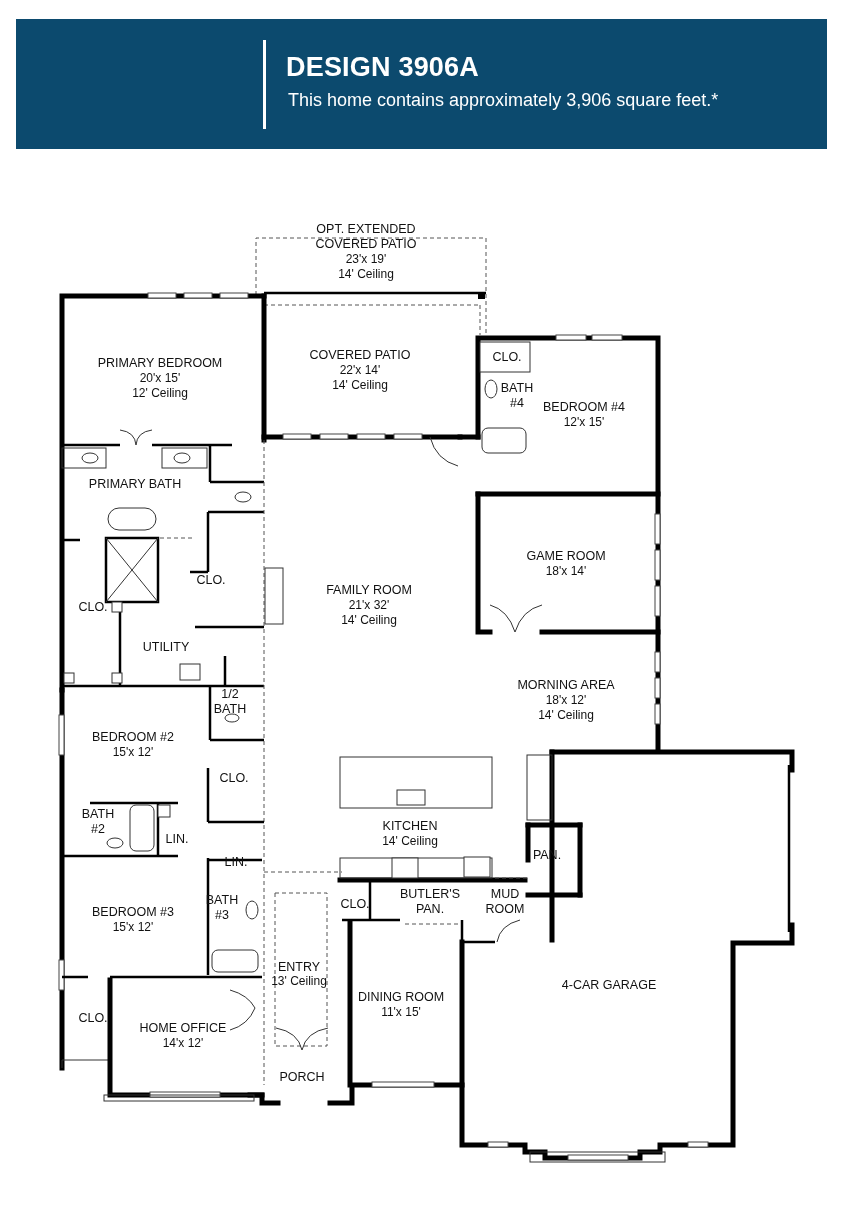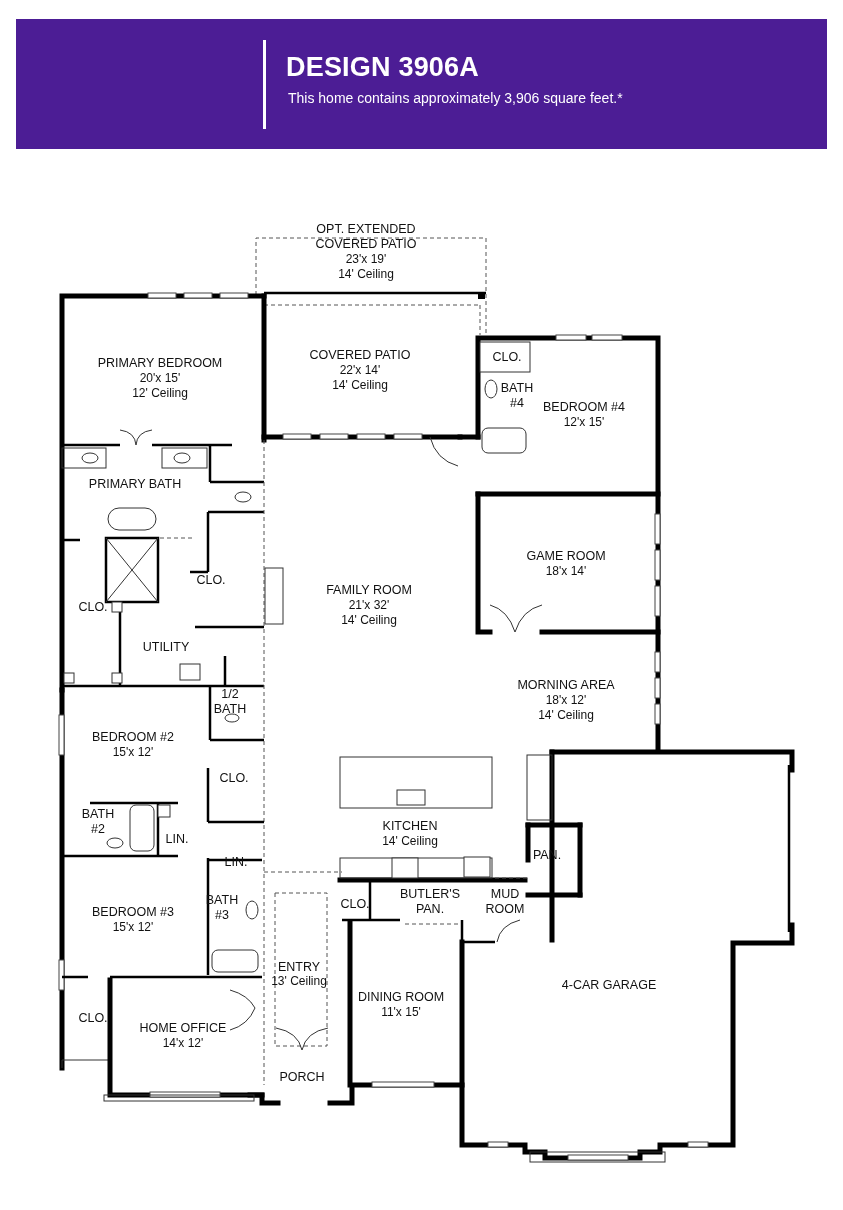--- a/index.html
+++ b/index.html
@@ -1,20 +1,20 @@
 <!DOCTYPE html>
 <html><head>
 <meta charset="utf-8">
 <style>
   html, body { margin:0; padding:0; background:#ffffff; }
   body { width:843px; height:1210px; position:relative; overflow:hidden; font-family:"Liberation Sans", sans-serif; }
-  .banner { position:absolute; left:16px; top:19px; width:811px; height:130px; background:#4c1d95; }
+  .banner { position:absolute; left:16px; top:19px; width:811px; height:130px; background:#0c4a6e; }
   .banner .divider { position:absolute; left:247px; top:21px; width:3px; height:89px; background:#ffffff; }
   .banner .title { position:absolute; left:270px; top:33px; color:#ffffff; font-weight:bold; font-size:27px; letter-spacing:0.2px; }
-  .banner .subtitle { position:absolute; left:272px; top:71px; color:#ffffff; font-size:14px; }
+  .banner .subtitle { position:absolute; left:272px; top:71px; color:#ffffff; font-size:18px; }
   .plan { position:absolute; left:0; top:0; width:843px; height:1210px; }
   .plan text { font-family:"Liberation Sans", sans-serif; fill:#111; text-anchor:middle; }
   .lbl { font-size:12.5px; }
   .dim { font-size:12px; }
   .w { stroke:#000; stroke-width:5; fill:none; stroke-linecap:square; }
   .wt { stroke:#000; stroke-width:2.5; fill:none; }
   .thin { stroke:#333; stroke-width:1; fill:none; }
   .dash { stroke:#555; stroke-width:1; stroke-dasharray:4 3; fill:none; }
   .win { fill:#fff; stroke:#444; stroke-width:1; }
   .fix { fill:#fff; stroke:#333; stroke-width:1; }

